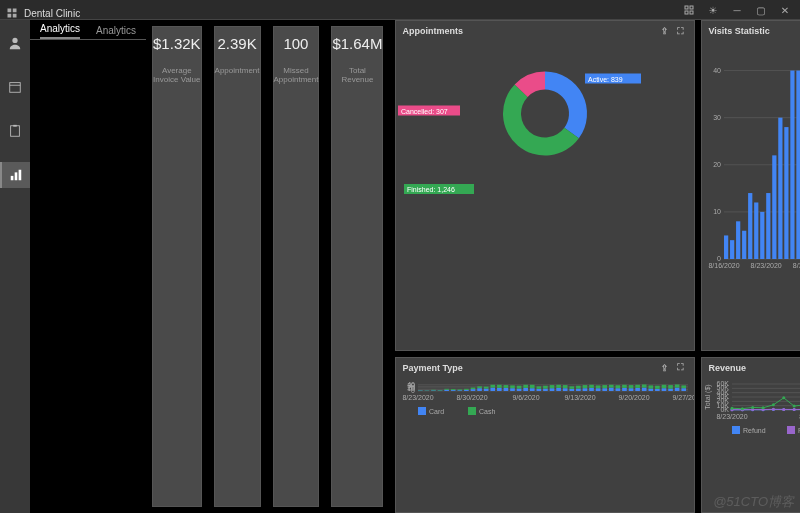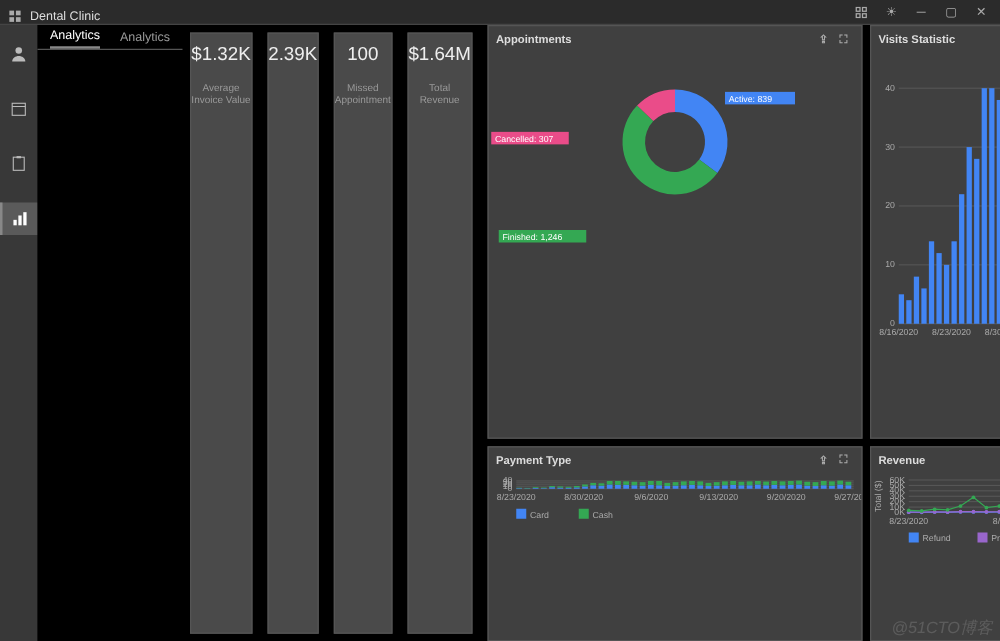--- a/index.html
+++ b/index.html
@@ -96,20 +96,21 @@
       <div class="tab">Analytics</div>
     </div>
 
     <div class="kpis">
       <div class="kpi">
           <div class="v">$1.32K</div>
           <div class="l">Average Invoice Value</div>
         </div>
       <div class="kpi">
           <div class="v">2.39K</div>
+          <div class="l">Appointment</div>
         </div>
       <div class="kpi">
           <div class="v">100</div>
           <div class="l">Missed Appointment</div>
         </div>
       <div class="kpi">
           <div class="v">$1.64M</div>
           <div class="l">Total Revenue</div>
         </div>
     </div>

